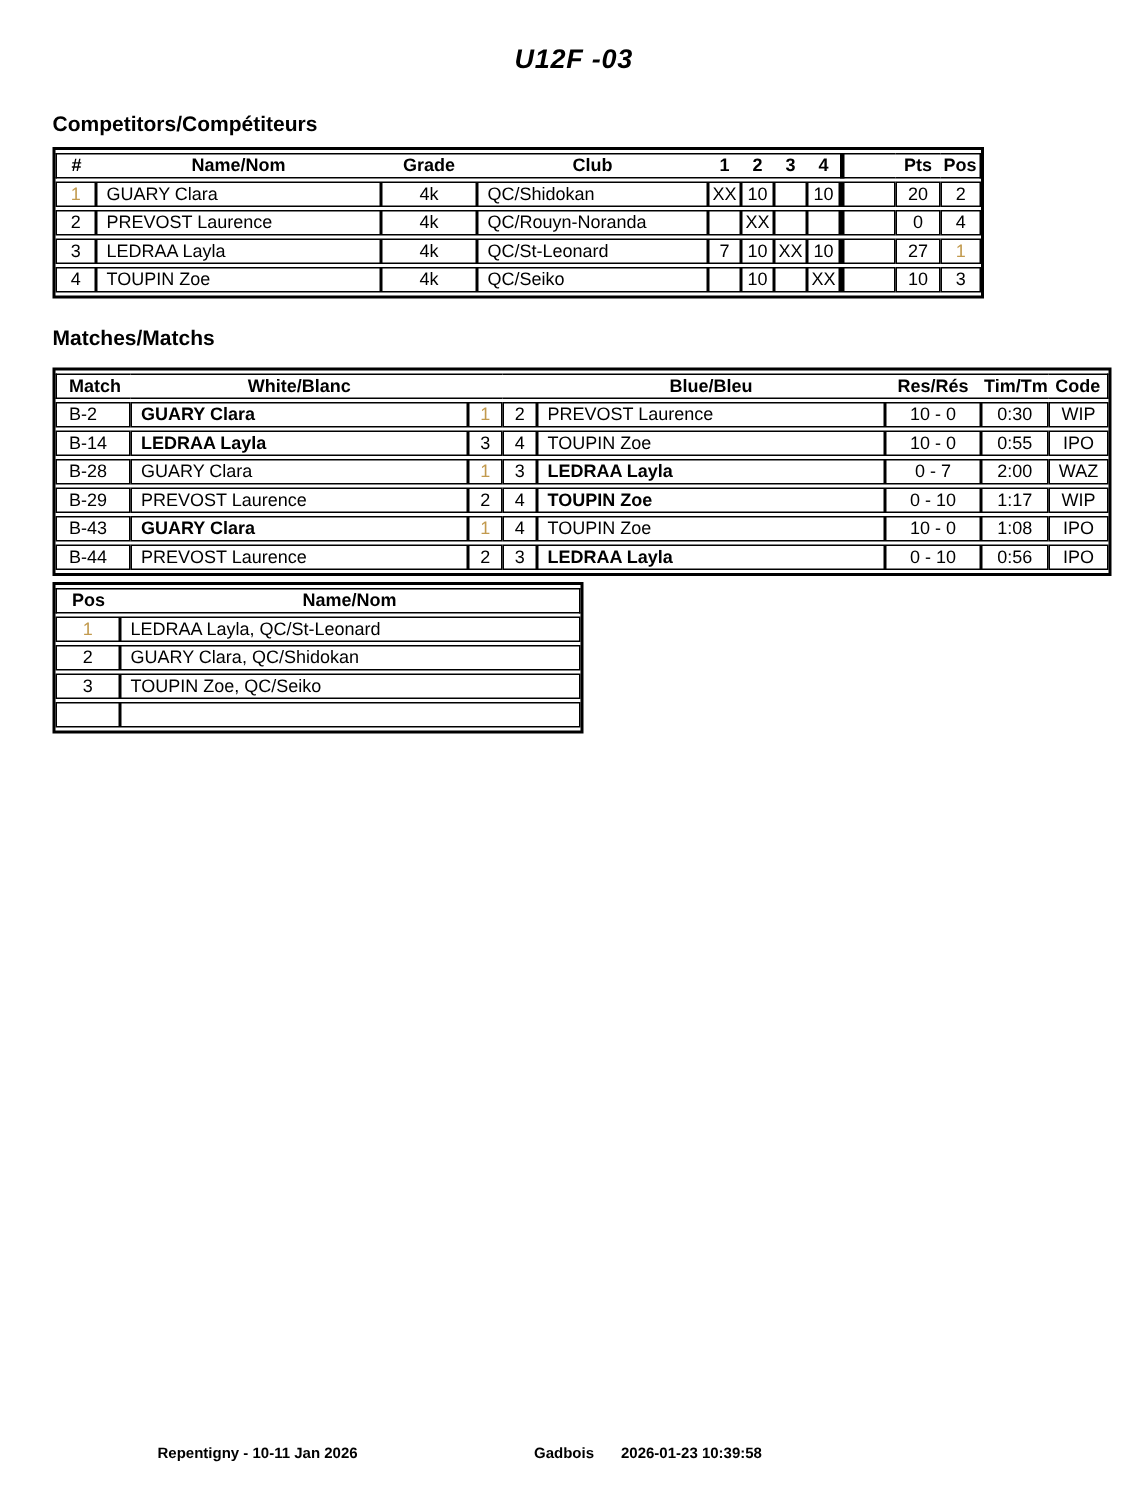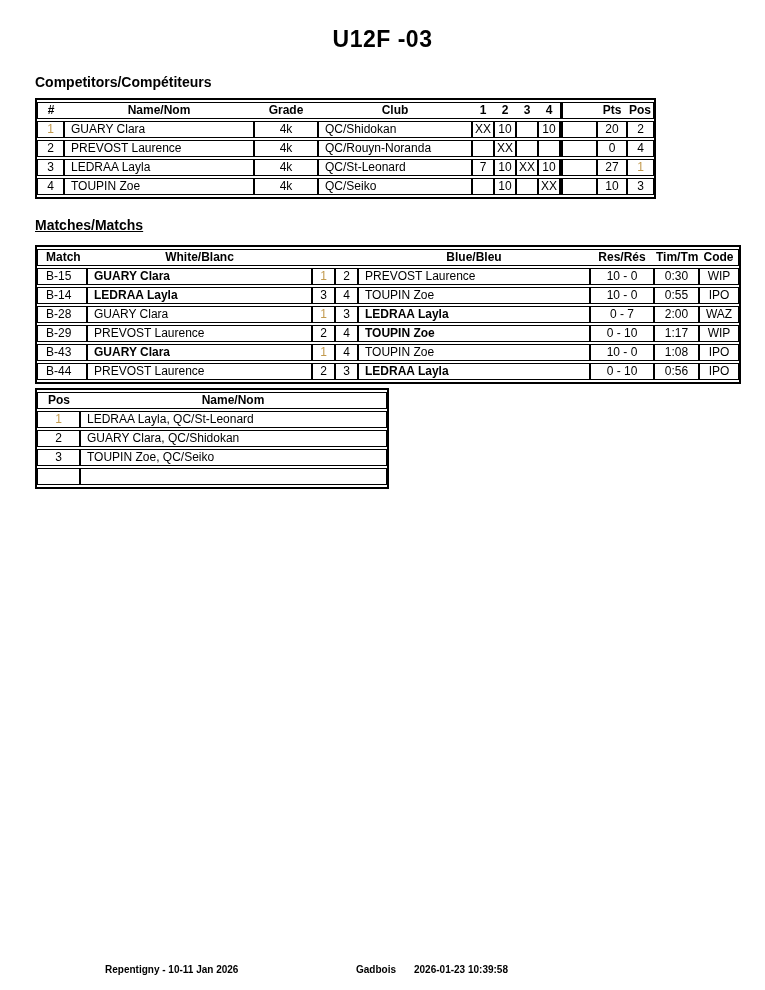--- a/index.html
+++ b/index.html
@@ -5,28 +5,28 @@
   html,body{margin:0;padding:0;background:#ffffff;}
   body{
     width:765px;height:990px;
     font-family:"Liberation Sans", sans-serif;
     color:#000;
   }
   .page{position:relative;width:765px;height:990px;overflow:hidden;background:#fff;}
 
   .doc-title{
     margin:26px 0 0 0;
-    font-size:23px;line-height:26px;font-weight:bold;
-    text-align:center;letter-spacing:0.5px;
+    font-size:18px;line-height:26px;font-weight:bold;
+    text-align:center;letter-spacing:0.5px;font-style:italic;
   }
   .sec-title{
     font-size:14px;line-height:16px;font-weight:bold;text-align:left;
   }
   .sec-title.comp{width:530px;margin:22px 0 0 35px;}
-  .sec-title.match{width:702px;margin:18px 0 0 35px;text-decoration:underline;}
+  .sec-title.match{width:702px;margin:18px 0 0 35px;}
   .sec-title.res{width:350px;margin:20px 0 0 35px;}
 
   table{
     border-collapse:separate;
     border-spacing:0 2px;
     border:2px solid #000;
     table-layout:fixed;
     margin-left:35px;
   }
   table.comp{margin-top:8px;width:621px;}
@@ -173,21 +173,21 @@
       <th class="left">Match</th>
       <th>White/Blanc</th>
       <th></th>
       <th></th>
       <th>Blue/Bleu</th>
       <th>Res/Rés</th>
       <th>Tim/Tmp</th>
       <th>Code</th>
     </tr>
     <tr>
-      <td class="idc">B-15</td>
+      <td class="idc">B-2</td>
       <td class="lft win">GUARY Clara</td>
       <td class="ctr sm" style="color: rgb(194, 154, 78);">1</td>
       <td class="ctr sm">2</td>
       <td class="lft">PREVOST Laurence</td>
       <td class="ctr">10 - 0</td>
       <td class="ctr">0:30</td>
       <td class="ctr">WIP</td>
     </tr>
     <tr>
       <td class="idc">B-14</td>

